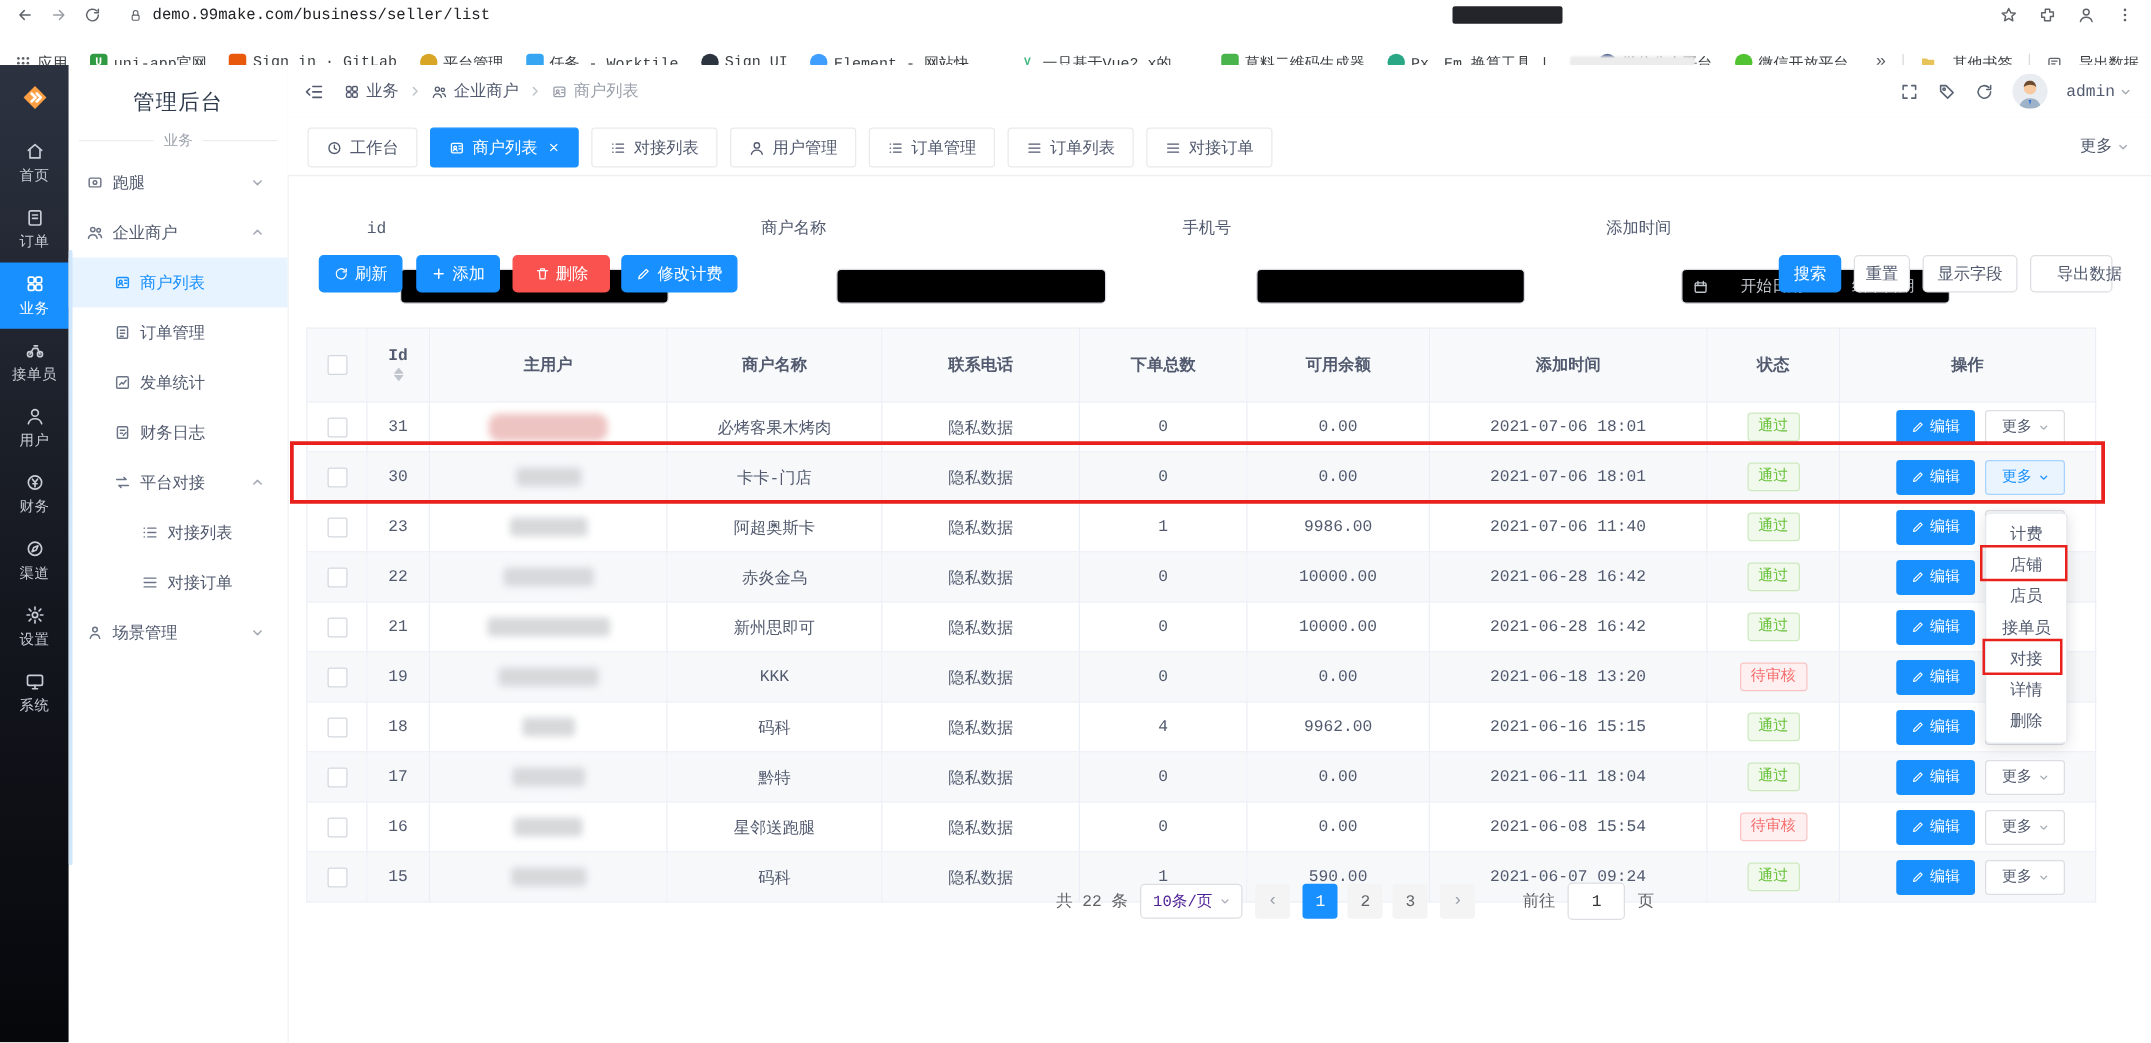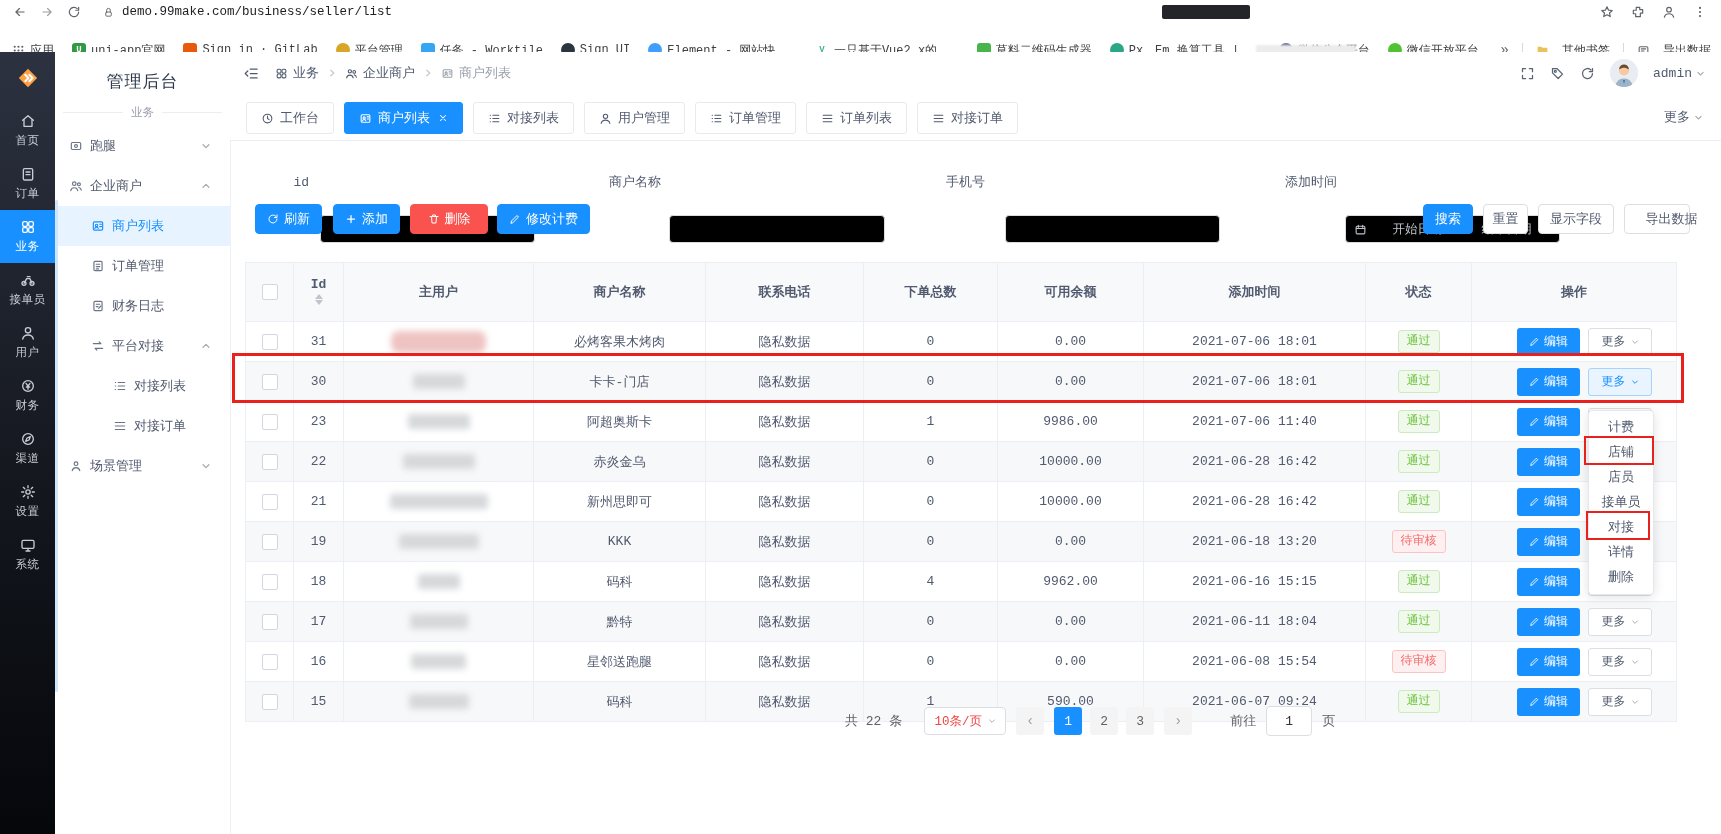--- a/index.html
+++ b/index.html
@@ -123,21 +123,21 @@
   .btn-more.active .chev{color:#1890ff;}
 
   
   #ctx-menu{position:absolute;left:1588px;top:410px;width:64px;background:#fff;border:1px solid #e4e7ed;border-radius:4px;
     box-shadow:0 2px 12px rgba(0,0,0,.12);padding:4px 0;z-index:50;}
   .ctx-item{height:25px;line-height:25px;text-align:center;font-size:13px;color:#515a6e;cursor:pointer;}
 
   
   #pager{position:absolute;left:845px;top:706px;height:30px;display:flex;align-items:center;gap:10px;font-size:13px;color:#606266;}
   #page-size{width:82px;height:28px;border:1px solid #dcdee2;border-radius:4px;display:flex;align-items:center;justify-content:center;gap:6px;
-    font-size:12.5px;color:#ef4444;box-sizing:border-box;background:#fff;margin-left:12px;}
+    font-size:12.5px;color:#4c1d95;box-sizing:border-box;background:#fff;}
   #page-size .chev{font-size:8px;color:#a6abb5;}
   .pg-btn{min-width:28px;height:28px;border-radius:3px;background:#f4f4f5;color:#9aa0ab;display:flex;align-items:center;justify-content:center;
     font-size:14px;cursor:pointer;box-sizing:border-box;}
   .pg-num{min-width:28px;height:28px;border-radius:3px;background:#f4f4f5;color:#606266;display:flex;align-items:center;justify-content:center;
     font-size:13px;cursor:pointer;}
   .pg-num.active{background:#1890ff;color:#fff;}
   #goto-input{width:40px;height:26px;border:1px solid #dcdee2;border-radius:4px;text-align:center;font-size:13px;color:#333;outline:none;font-family:inherit;}
 
   
   .anno{position:absolute;border:3px solid #e8211d;z-index:60;pointer-events:none;box-sizing:border-box;}
@@ -431,20 +431,29 @@
           <span>商户列表</span>
         </div>
         <div class="sm-item l1">
           <span class="icon">
             <svg viewBox="0 0 24 24">
               <rect x="5" y="4" width="14" height="16" rx="2"></rect>
               <path d="M9 9h6M9 13h6M9 17h4"></path>
             </svg>
           </span>
           <span>订单管理</span>
+        </div>
+        <div class="sm-item l1">
+          <span class="icon">
+            <svg viewBox="0 0 24 24">
+              <rect x="4" y="4" width="16" height="16" rx="2"></rect>
+              <path d="M8 15l3-3 2 2 4-5"></path>
+            </svg>
+          </span>
+          <span>发单统计</span>
         </div>
         <div class="sm-item l1">
           <span class="icon">
             <svg viewBox="0 0 24 24">
               <rect x="5" y="4" width="14" height="16" rx="2"></rect>
               <path d="M9 9h6M9 13h3M13 16l4-4"></path>
             </svg>
           </span>
           <span>财务日志</span>
         </div>

